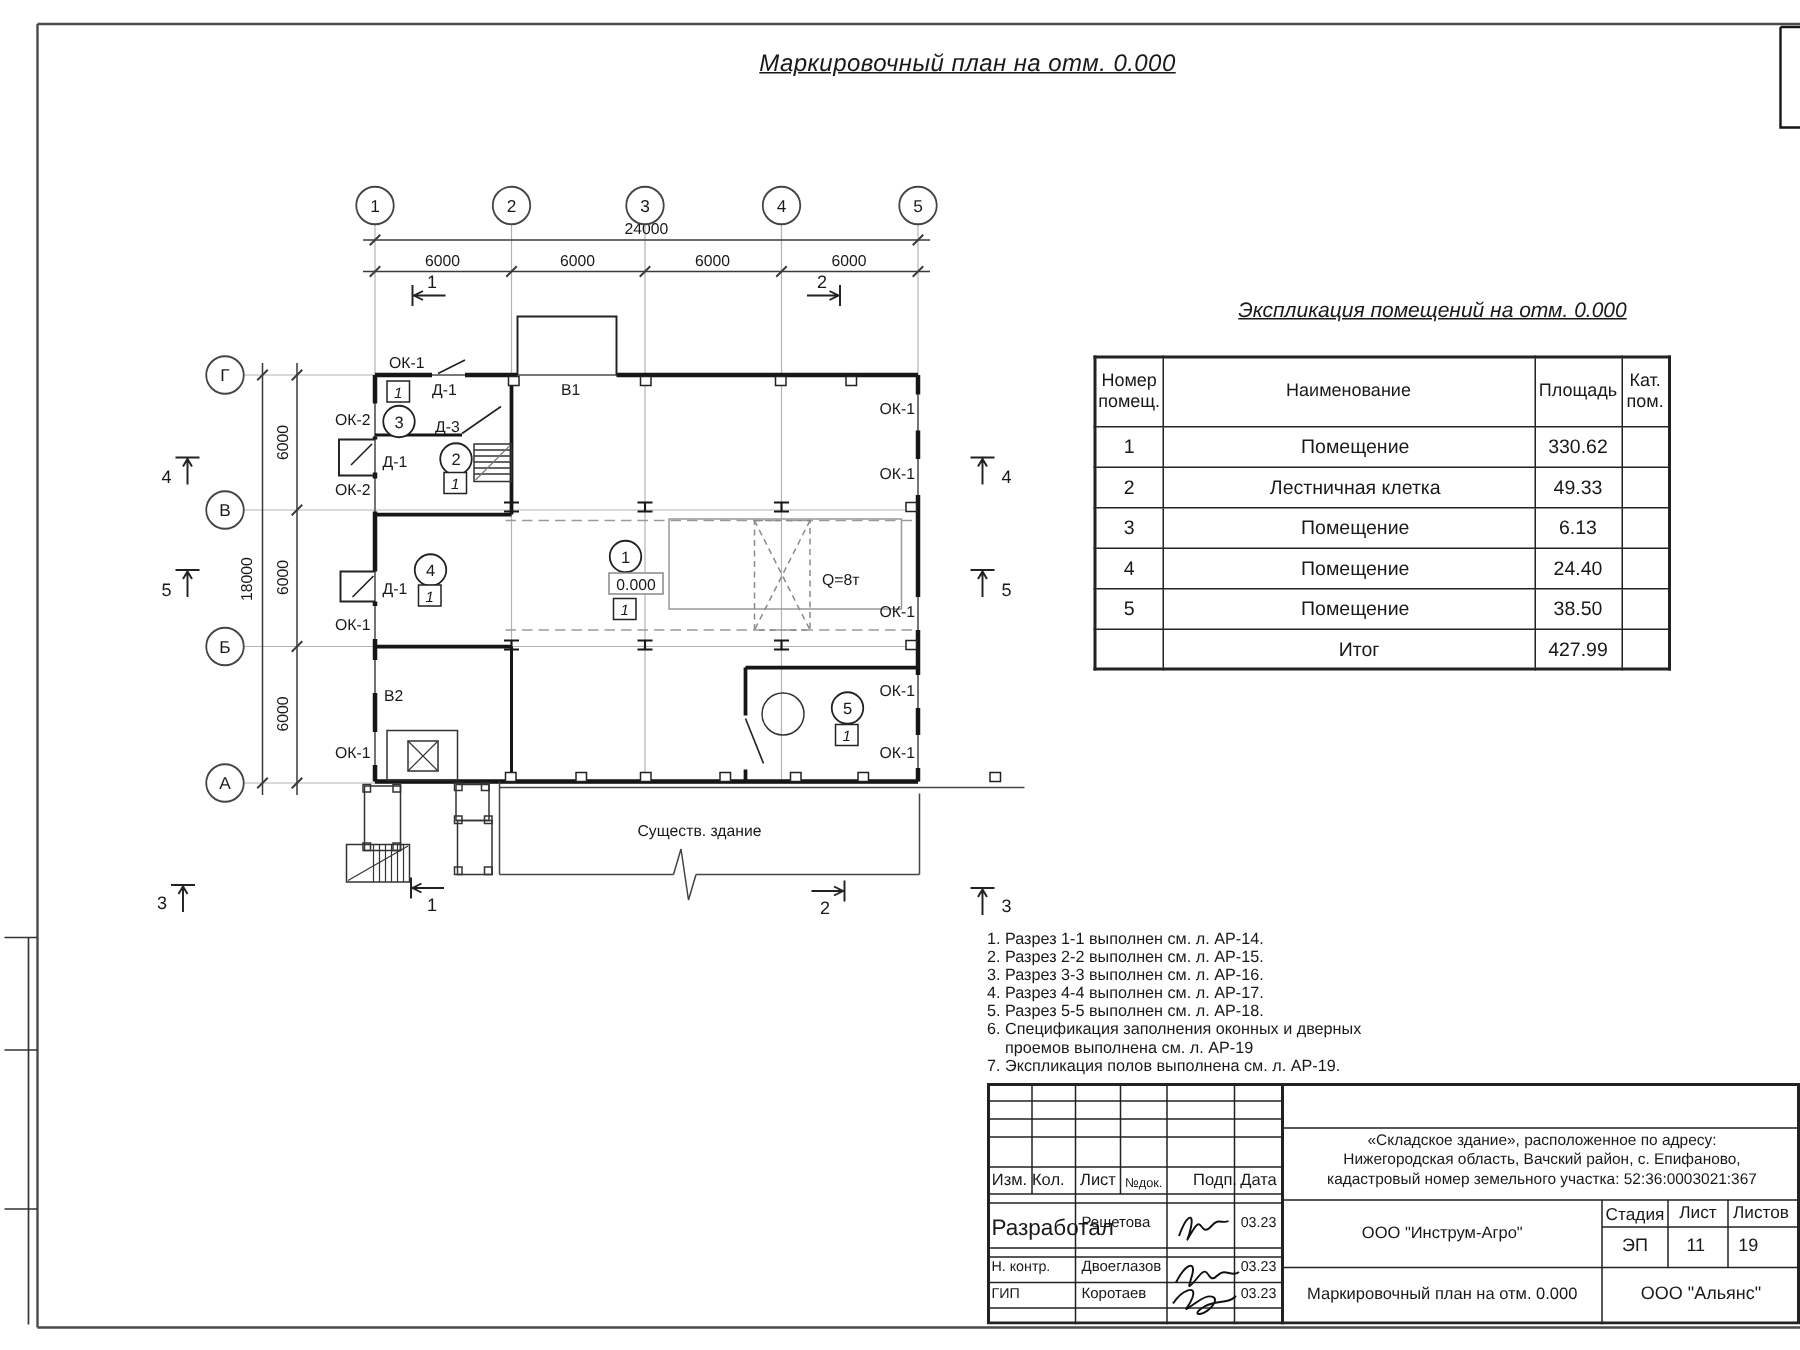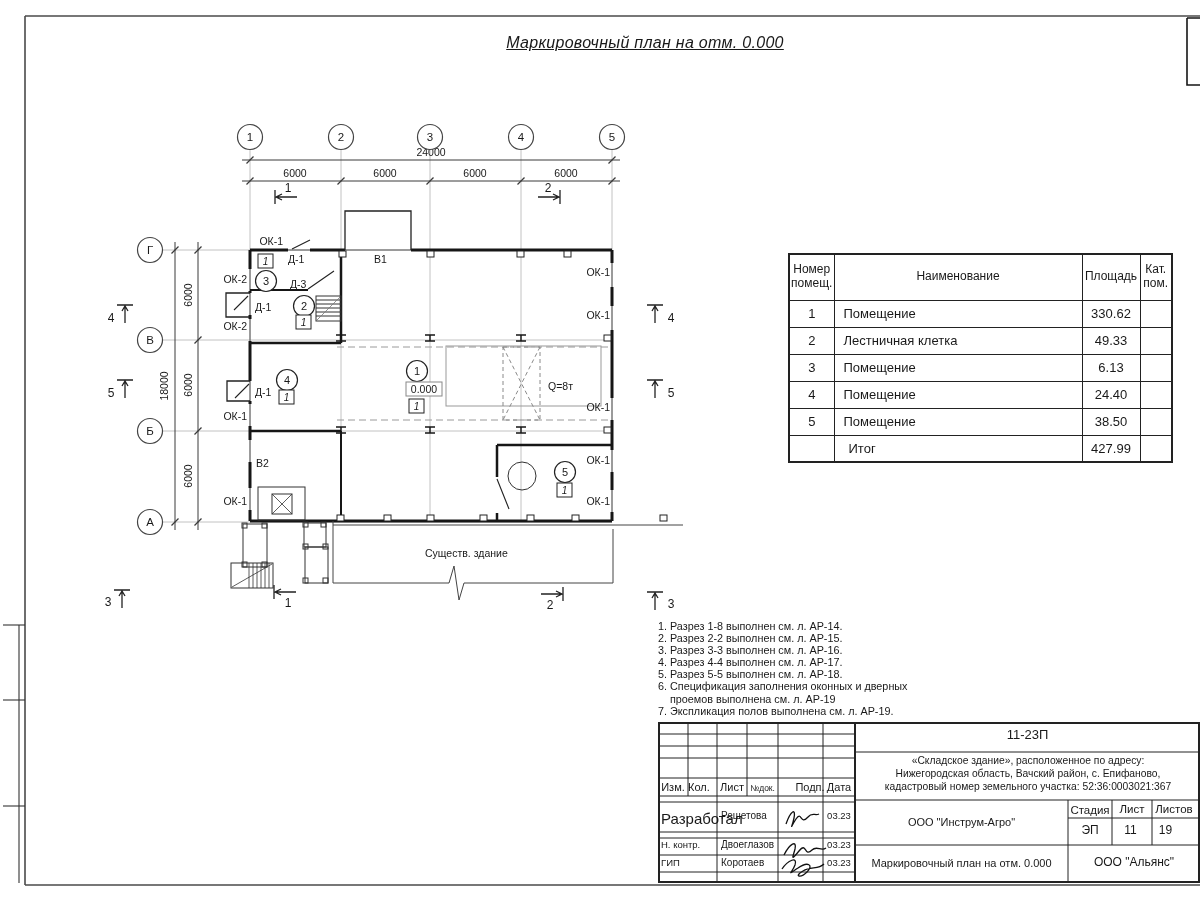--- a/index.html
+++ b/index.html
@@ -10,27 +10,27 @@
   .axis{font-size:11.5px;}
   .sec{font-size:12px;}
   .plan-label{font-size:10.5px;}
   .roomnum{font-size:11px;}
   .floornum{font-size:10px;font-style:italic;}
   .lvl{font-size:10.5px;}
   #main-title{position:absolute;left:445px;top:34px;width:400px;text-align:center;
     font-size:16px;font-style:italic;text-decoration:underline;letter-spacing:.3px;}
   #table-title{position:absolute;left:780px;top:198px;width:350px;text-align:center;
     font-size:14px;font-style:italic;text-decoration:underline;}
-  #expl-table{position:absolute;left:788px;top:237px;border-collapse:collapse;table-layout:fixed;
-    width:383px;font-size:13px;margin-top:16px;}
+  #expl-table{position:absolute;left:729px;top:237px;border-collapse:collapse;table-layout:fixed;
+    width:383px;font-size:13px;}
   #expl-table td,#expl-table th{border:1px solid #222;padding:0;text-align:center;font-weight:normal;
     overflow:hidden;}
   #expl-table{border:2px solid #222;}
   #expl-table th{font-size:12px;line-height:1.15;}
-  #expl-table .name{text-align:left;padding-left:9px;}
+  #expl-table .name{text-align:center;padding-left:9px;}
   #expl-table tr{height:27px;}
   #expl-table tr.hdr{height:46px;}
   #notes{position:absolute;left:658px;top:620px;font-size:10.8px;line-height:12.1px;}
   .note-line{white-space:pre;}
   #title-block{position:absolute;left:658px;top:722px;width:542px;height:161px;}
   #title-block svg{position:absolute;left:0;top:0;}
   .tbx{position:absolute;line-height:1.12;}
   .c{text-align:center;}
 </style>
 </head>
@@ -266,20 +266,21 @@
         <text x="610" y="319" text-anchor="end" class="plan-label">ОК-1</text>
         <text x="610" y="411" text-anchor="end" class="plan-label">ОК-1</text>
         <text x="610" y="464" text-anchor="end" class="plan-label">ОК-1</text>
         <text x="610" y="505" text-anchor="end" class="plan-label">ОК-1</text>
         <text x="548" y="390" text-anchor="start" class="plan-label">Q=8т</text>
         <text x="425" y="557" text-anchor="start" class="plan-label">Существ. здание</text>
       </g>
   </svg>
 
   <div id="main-title">Маркировочный план на отм. 0.000</div>
+  <div id="table-title">Экспликация помещений на отм. 0.000</div>
 
   <table id="expl-table">
     <colgroup>
         <col style="width:45px">
         <col style="width:248px">
         <col style="width:58px">
         <col style="width:32px">
       </colgroup>
     <tbody>
         <tr class="hdr">
@@ -321,21 +322,21 @@
     <tr>
       <td></td>
       <td class="name" style="padding-left:14px">Итог</td>
       <td>427.99</td>
       <td></td>
     </tr>
   </tbody>
     </table>
 
   <div id="notes">
-      <div class="note-line">1. Разрез 1-8 выполнен см. л. АР-14.</div>
+      <div class="note-line">1. Разрез 1-1 выполнен см. л. АР-14.</div>
       <div class="note-line">2. Разрез 2-2 выполнен см. л. АР-15.</div>
       <div class="note-line">3. Разрез 3-3 выполнен см. л. АР-16.</div>
       <div class="note-line">4. Разрез 4-4 выполнен см. л. АР-17.</div>
       <div class="note-line">5. Разрез 5-5 выполнен см. л. АР-18.</div>
       <div class="note-line">6. Спецификация заполнения оконных и дверных</div>
       <div class="note-line">    проемов выполнена см. л. АР-19</div>
       <div class="note-line">7. Экспликация полов выполнена см. л. АР-19.</div>
     </div>
 
   <div id="title-block">
@@ -367,21 +368,20 @@
           <line x1="410" y1="96" x2="542" y2="96"></line>
         </g>
         <line x1="197" y1="0" x2="197" y2="161" stroke-width="2"></line>
       </g>
       <g stroke="#111" stroke-width="1.3" fill="none">
         <path d="M128,102 C133,88 138,86 136,96 C134,106 131,108 138,97 C144,88 142,104 150,95 C154,90 157,94 161,92"></path>
         <path d="M126,133 C132,121 139,118 137,127 C135,135 132,140 141,129 C149,119 146,136 154,128 C159,123 163,130 168,126"></path>
         <path d="M124,147 C130,138 140,134 137,143 C134,151 128,154 140,146 C150,139 156,143 149,150 C143,156 135,155 145,149 C153,144 160,148 166,142"></path>
       </g>
     </svg>
-    <div class="tbx c" style="left:197px;top:6px;width:345px;font-size:13px">11-23П</div>
     <div class="tbx c" style="left:200px;top:33px;width:340px;font-size:10.3px">«Складское здание», расположенное по адресу:</div>
     <div class="tbx c" style="left:200px;top:46px;width:340px;font-size:10.3px">Нижегородская область, Вачский район, с. Епифаново,</div>
     <div class="tbx c" style="left:200px;top:59px;width:340px;font-size:10.3px">кадастровый номер земельного участка: 52:36:0003021:367</div>
     <div class="tbx c" style="left:0;top:59px;width:30px;font-size:11px">Изм.</div>
     <div class="tbx c" style="left:30px;top:59px;width:14px;font-size:11px">Кол.</div>
     <div class="tbx c" style="left:59px;top:59px;width:30px;font-size:11px">Лист</div>
     <div class="tbx c" style="left:89px;top:62px;width:31px;font-size:8.5px">№док.</div>
     <div class="tbx c" style="left:120px;top:59px;width:64px;font-size:11px">Подп.</div>
     <div class="tbx c" style="left:165px;top:59px;width:32px;font-size:11px">Дата</div>
     <div class="tbx" style="left:3px;top:89px;font-size:15px">Разработал</div>

